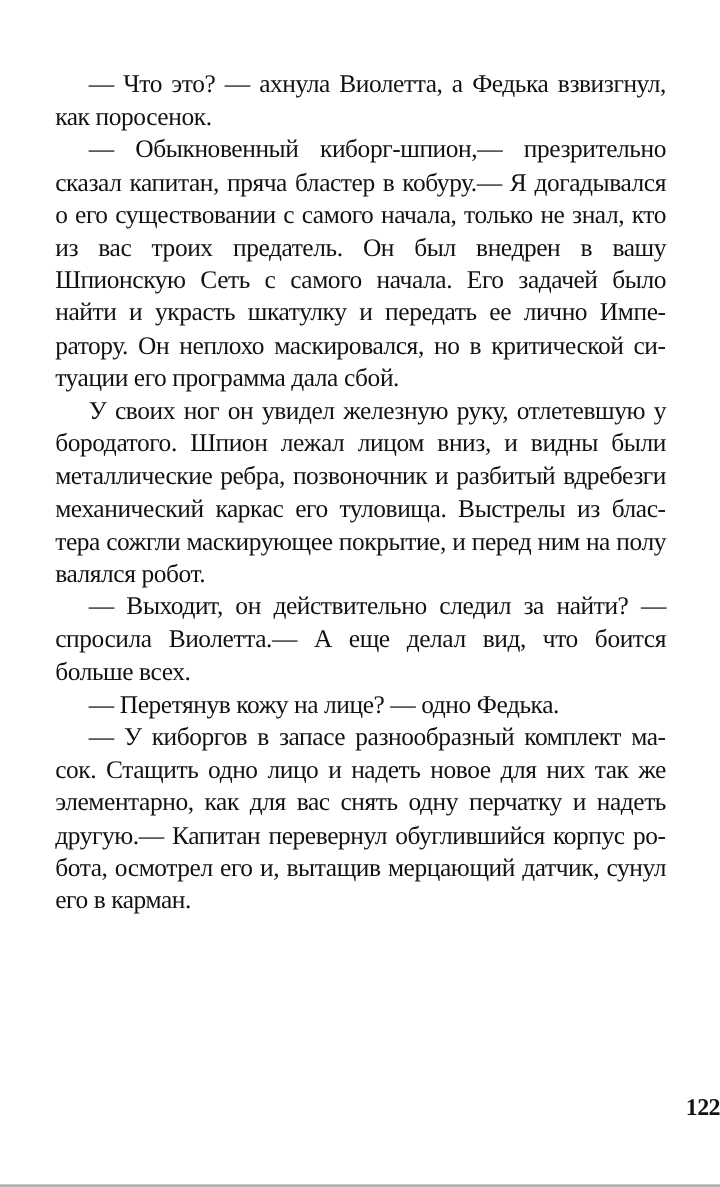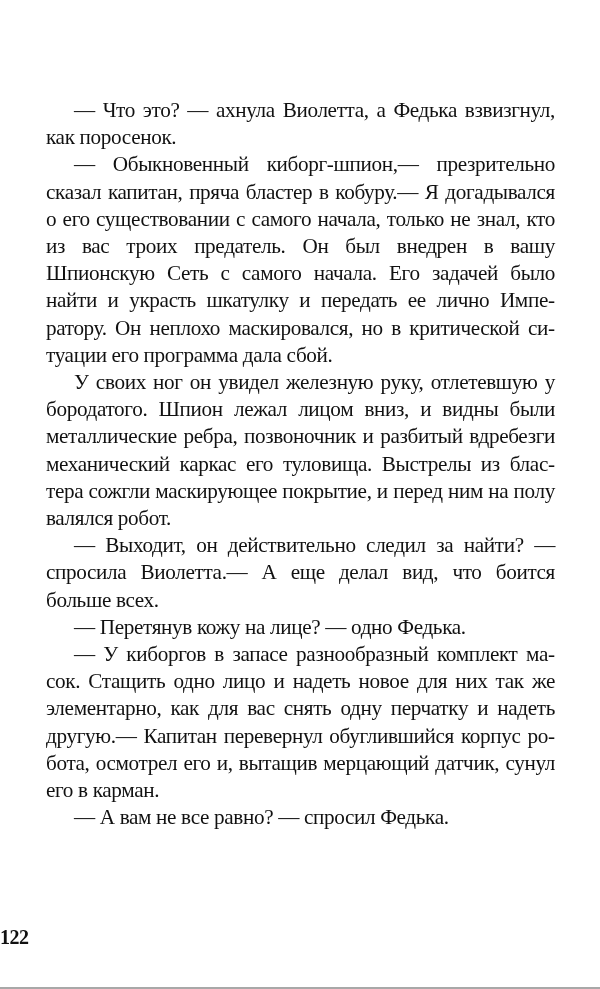--- a/index.html
+++ b/index.html
@@ -21,38 +21,36 @@
       top: 57px;
       width: 509px;
     }
     .text-block {
       font-size: 21.2px;
       line-height: 27.2px;
       text-align: justify;
       letter-spacing: -0.35px;
       word-spacing: 0px;
       hyphens: manual;
-      margin-top: 40px;
     }
     .text-block p {
       margin: 0;
       text-indent: 28px;
     }
     .page-number {
       position: absolute;
       left: 0;
       width: 600px;
       top: 912px;
-      text-align: left;
+      text-align: right;
       font-family: "Liberation Serif", serif;
       font-size: 20px;
       font-weight: bold;
       letter-spacing: -0.5px;
       color: #111111;
-      margin-top: 14px;
     }
     .bottom-rule {
       position: absolute;
       left: 0;
       width: 600px;
       top: 987px;
       height: 2px;
       background: #a8a8a8;
     }
   </style>
@@ -60,19 +58,18 @@
 <body>
 
 <div class="page">
   <div class="text-block">
     <p>— Что это? — ахнула Виолетта, а Федька взвизгнул, как поросенок.</p>
     <p>— Обыкновенный киборг-шпион,— презрительно сказал капитан, пряча бластер в кобуру.— Я догадывался о его существовании с самого начала, только не знал, кто из вас троих предатель. Он был внедрен в вашу Шпионскую Сеть с самого начала. Его задачей было найти и украсть шкатулку и передать ее лично Импе­ратору. Он неплохо маскировался, но в критической си­туации его программа дала сбой.</p>
     <p>У своих ног он увидел железную руку, отлетевшую у бородатого. Шпион лежал лицом вниз, и видны были металлические ребра, позвоночник и разбитый вдребезги механический каркас его туловища. Выстрелы из блас­тера сожгли маскирующее покрытие, и перед ним на полу валялся робот.</p>
     <p>— Выходит, он действительно следил за найти? — спросила Виолетта.— А еще делал вид, что боится больше всех.</p>
     <p>— Перетянув кожу на лице? — одно Федька.</p>
     <p>— У киборгов в запасе разнообразный комплект ма­сок. Стащить одно лицо и надеть новое для них так же элементарно, как для вас снять одну перчатку и надеть другую.— Капитан перевернул обуглившийся корпус ро­бота, осмотрел его и, вытащив мерцающий датчик, сунул его в карман.</p>
-    <p>— А вам не все равно? — спросил Федька.</p>
   </div>
 </div>
 
 <div class="page-number">122</div>
 
 <div class="bottom-rule"></div>
 
 </body></html>

